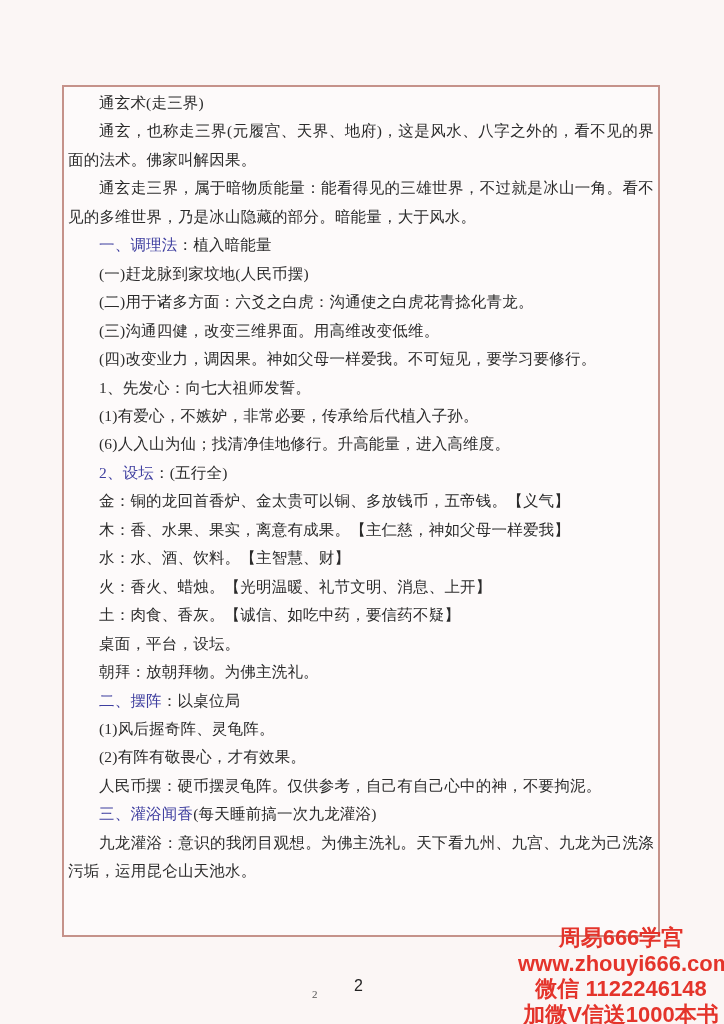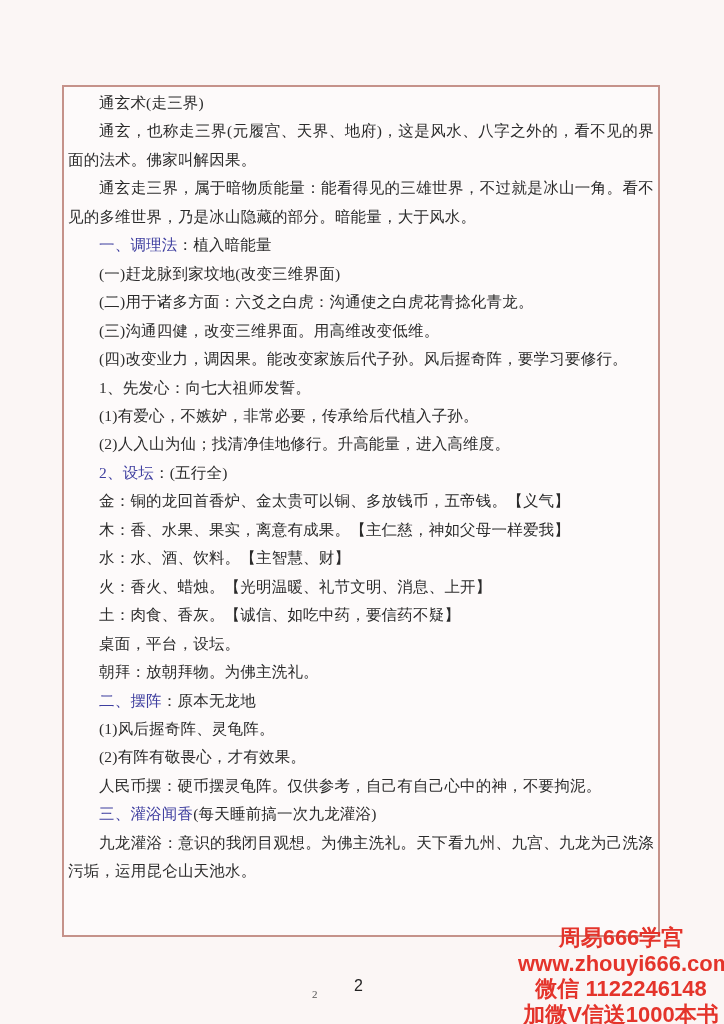--- a/index.html
+++ b/index.html
@@ -75,36 +75,36 @@
 </style>
 </head>
 <body>
 
 <div class="page-frame">
   <div class="doc-body">
       <p><span>通玄术(走三界)</span></p>
       <p><span>通玄，也称走三界(元履宫、天界、地府)，这是风水、八字之外的，看不见的界面的法术。佛家叫解因果。</span></p>
       <p><span>通玄走三界，属于暗物质能量：能看得见的三雄世界，不过就是冰山一角。看不见的多维世界，乃是冰山隐藏的部分。暗能量，大于风水。</span></p>
       <p><span class="blue">一、调理法</span><span>：植入暗能量</span></p>
-      <p><span>(一)赶龙脉到家坟地(改变三维界面)</span></p>
+      <p><span>(一)赶龙脉到家坟地(人民币摆)</span></p>
       <p><span>(二)用于诸多方面：六爻之白虎：沟通使之白虎花青捻化青龙。</span></p>
       <p><span>(三)沟通四健，改变三维界面。用高维改变低维。</span></p>
-      <p><span>(四)改变业力，调因果。能改变家族后代子孙。风后握奇阵，要学习要修行。</span></p>
+      <p><span>(四)改变业力，调因果。神如父母一样爱我。不可短见，要学习要修行。</span></p>
       <p><span>1、先发心：向七大祖师发誓。</span></p>
       <p><span>(1)有爱心，不嫉妒，非常必要，传承给后代植入子孙。</span></p>
-      <p><span>(2)人入山为仙；找清净佳地修行。升高能量，进入高维度。</span></p>
+      <p><span>(6)人入山为仙；找清净佳地修行。升高能量，进入高维度。</span></p>
       <p><span class="blue">2、设坛</span><span>：(五行全)</span></p>
       <p><span>金：铜的龙回首香炉、金太贵可以铜、多放钱币，五帝钱。【义气】</span></p>
       <p><span>木：香、水果、果实，离意有成果。【主仁慈，神如父母一样爱我】</span></p>
       <p><span>水：水、酒、饮料。【主智慧、财】</span></p>
       <p><span>火：香火、蜡烛。【光明温暖、礼节文明、消息、上开】</span></p>
       <p><span>土：肉食、香灰。【诚信、如吃中药，要信药不疑】</span></p>
       <p><span>桌面，平台，设坛。</span></p>
       <p><span>朝拜：放朝拜物。为佛主洗礼。</span></p>
-      <p><span class="blue">二、摆阵</span><span>：原本无龙地</span></p>
+      <p><span class="blue">二、摆阵</span><span>：以桌位局</span></p>
       <p><span>(1)风后握奇阵、灵龟阵。</span></p>
       <p><span>(2)有阵有敬畏心，才有效果。</span></p>
       <p><span>人民币摆：硬币摆灵龟阵。仅供参考，自己有自己心中的神，不要拘泥。</span></p>
       <p><span class="blue">三、灌浴闻香</span><span>(每天睡前搞一次九龙灌浴)</span></p>
       <p><span>九龙灌浴：意识的我闭目观想。为佛主洗礼。天下看九州、九宫、九龙为己洗涤污垢，运用昆仑山天池水。</span></p>
     </div>
 </div>
 
 <div class="footer-page-small">2</div>
 <div class="footer-page-large">2</div>

